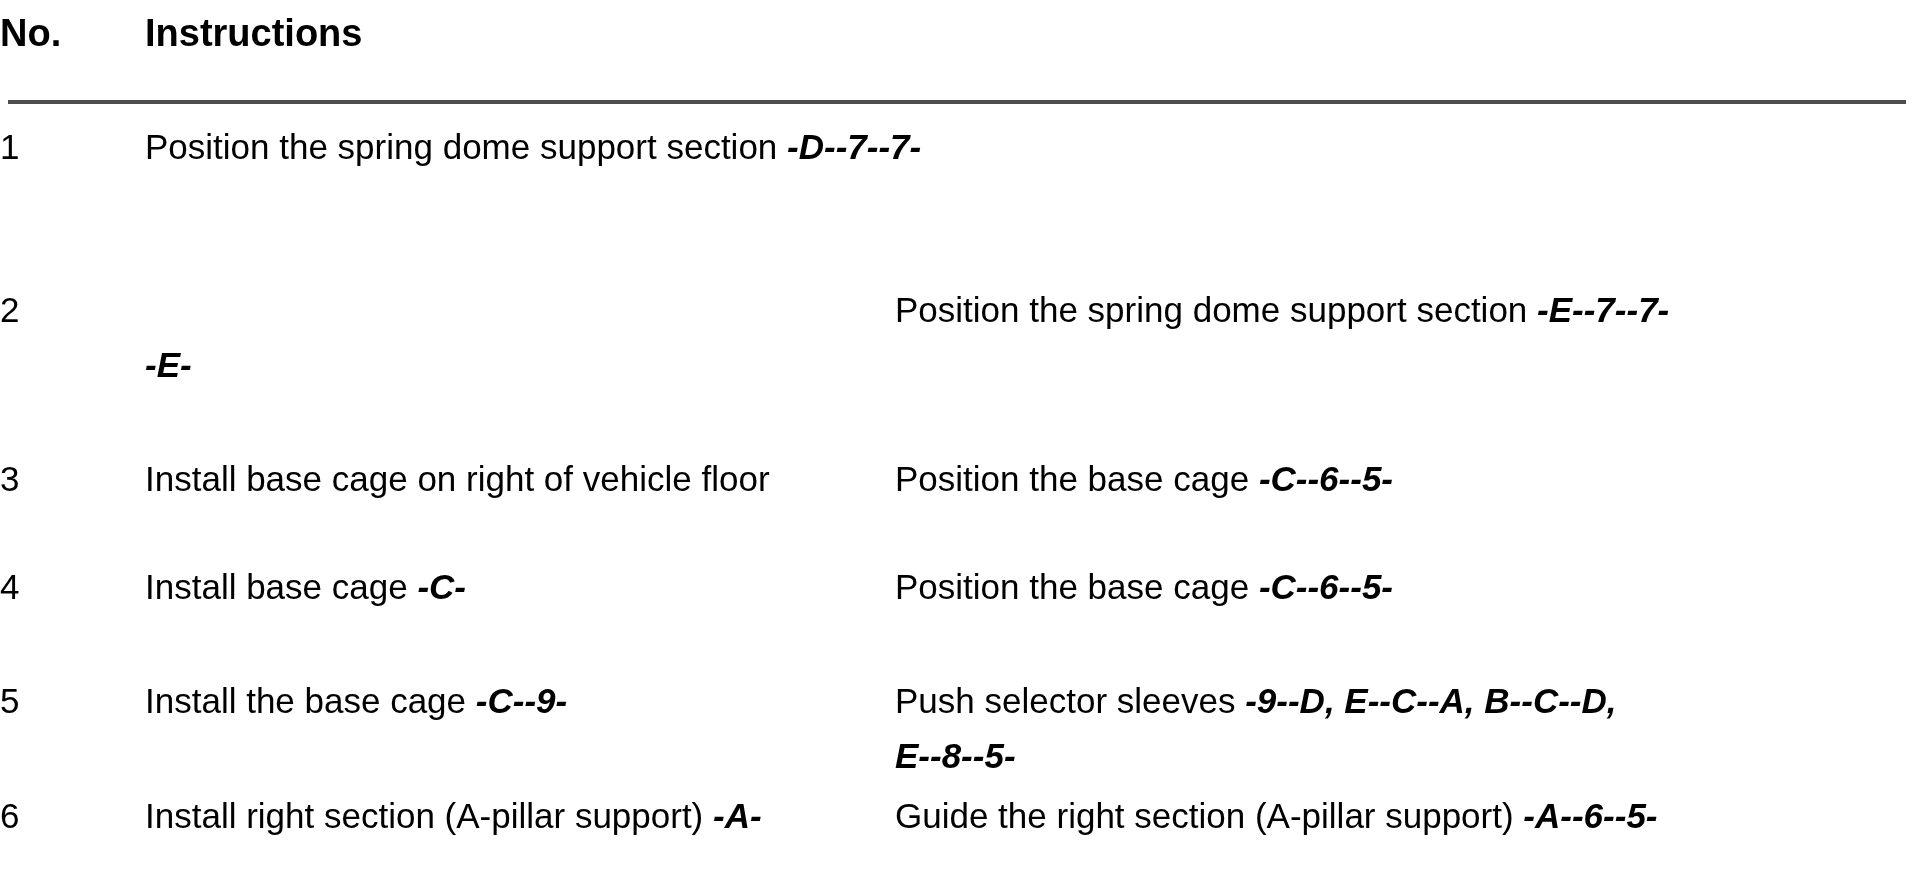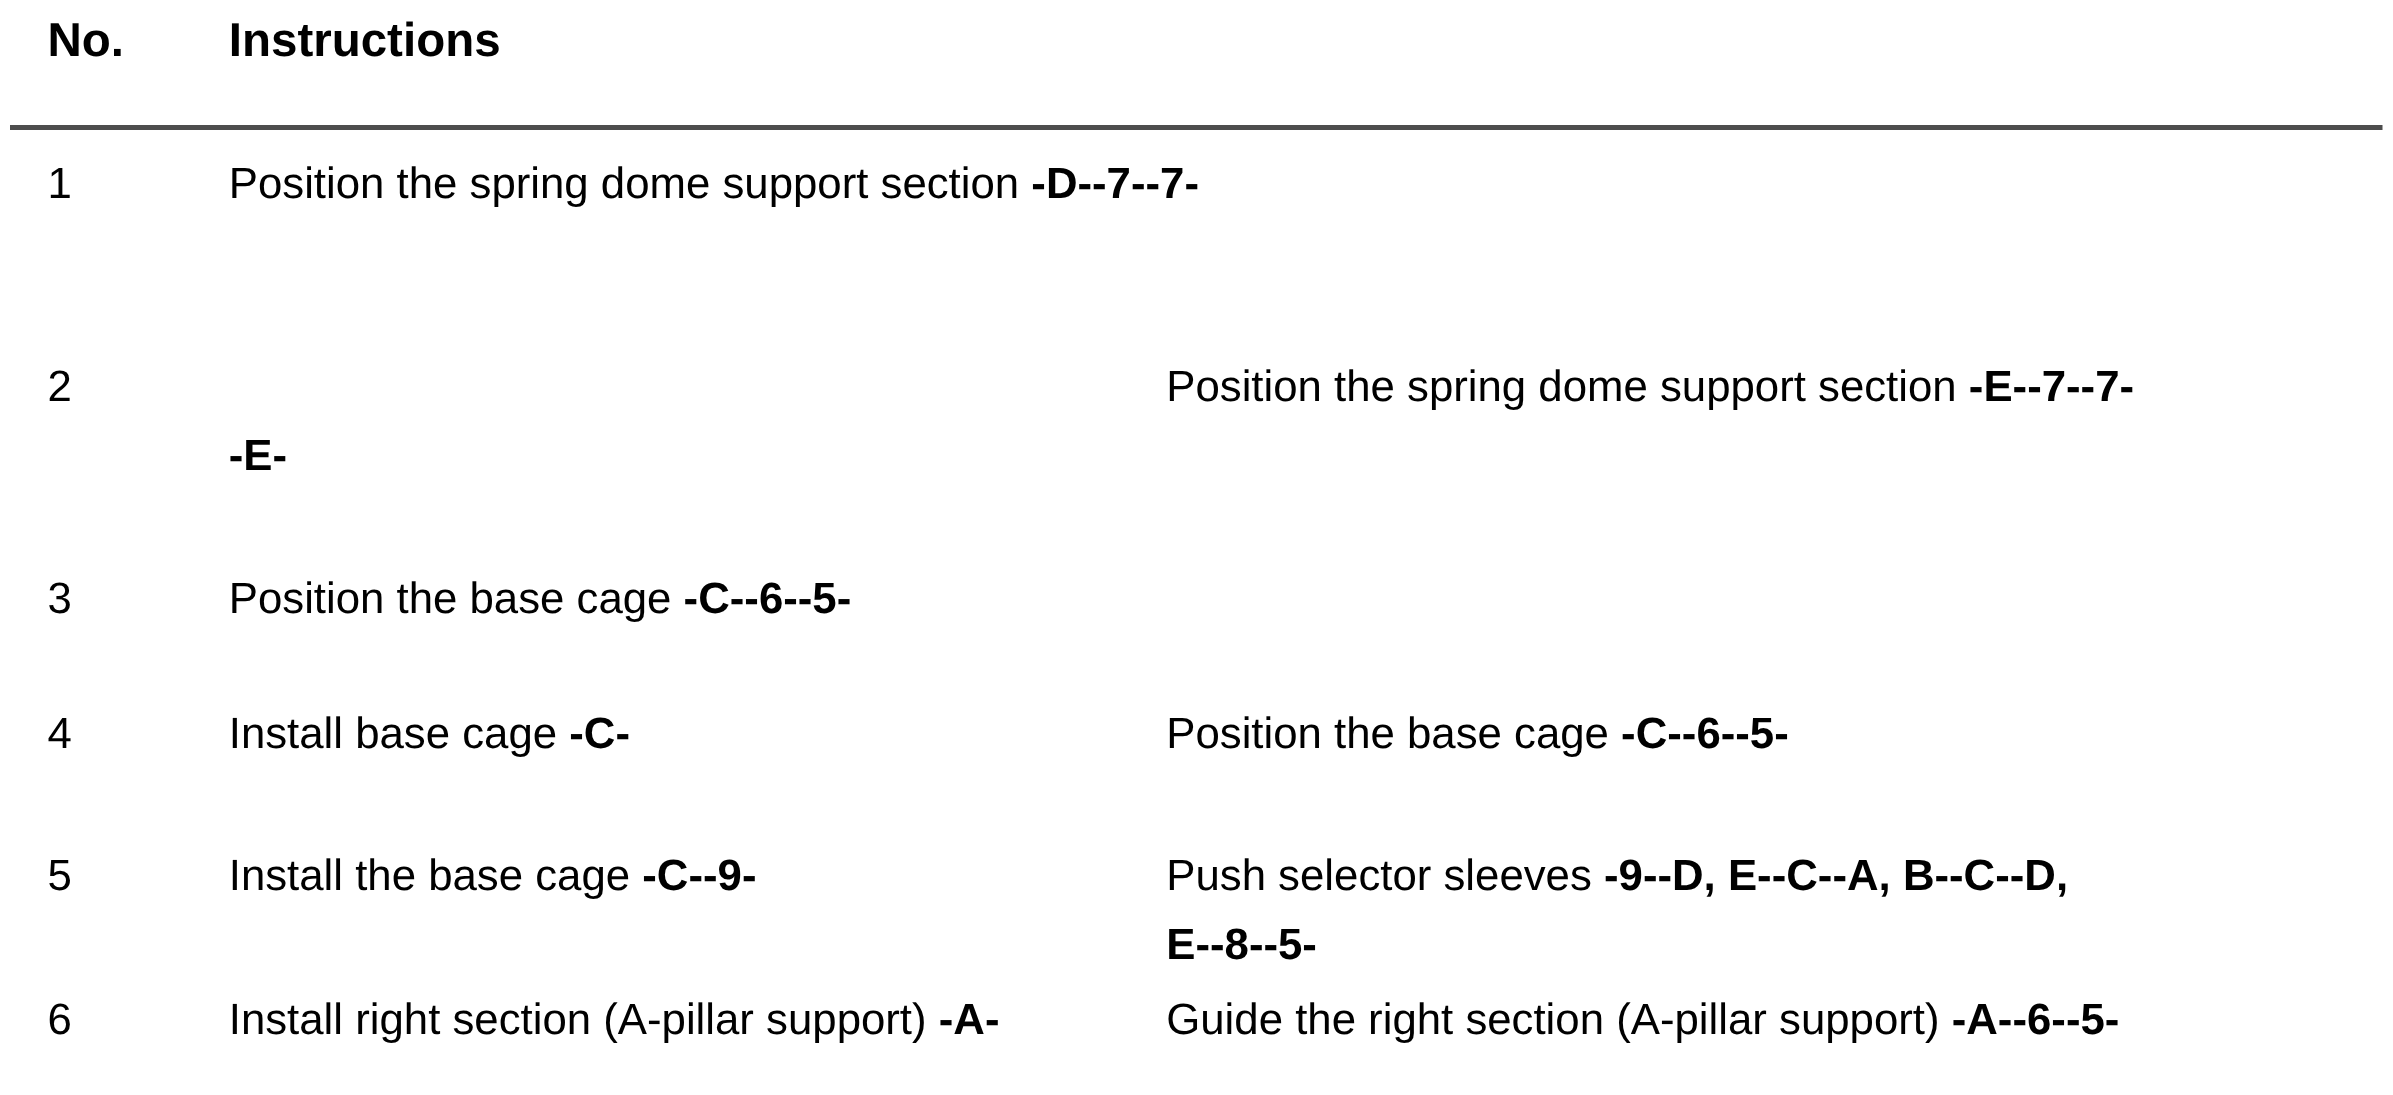--- a/index.html
+++ b/index.html
@@ -15,21 +15,20 @@
     color: #000000;
     font-family: "Liberation Sans", sans-serif;
     overflow: hidden;
   }
   .grid-row {
     position: absolute;
     left: 0;
     width: 1914px;
     display: grid;
     grid-template-columns: 145px 750px auto;
-    padding-left: 38px;
     box-sizing: border-box;
     align-items: start;
   }
   .header-row {
     top: 11px;
     font-size: 38px;
     font-weight: bold;
     line-height: 44px;
   }
   .rule {
@@ -42,20 +41,21 @@
   }
   .body-row {
     font-size: 35px;
     line-height: 55px;
   }
   .cell {
     white-space: nowrap;
   }
   .cell b {
     font-weight: bold;
+    font-style: italic;
   }
   .row-1 { top: 119px; }
   .row-2 { top: 282px; }
   .row-3 { top: 451px; }
   .row-4 { top: 559px; }
   .row-5 { top: 673px; }
   .row-6 { top: 788px; }
 </style>
 </head>
 <body>
@@ -75,20 +75,21 @@
   </div>
 
   <div class="grid-row body-row row-2">
     <div class="cell">2</div>
     <div class="cell"><br><b>-E-</b></div>
     <div class="cell"><span>Position the spring dome support section</span> <b>-E--7--7-</b></div>
   </div>
 
   <div class="grid-row body-row row-3">
     <div class="cell">3</div>
+    <div class="cell"><span>Install base cage on right of vehicle floor</span></div>
     <div class="cell"><span>Position the base cage</span> <b>-C--6--5-</b></div>
   </div>
 
   <div class="grid-row body-row row-4">
     <div class="cell">4</div>
     <div class="cell"><span>Install base cage</span> <b>-C-</b></div>
     <div class="cell"><span>Position the base cage</span> <b>-C--6--5-</b></div>
   </div>
 
   <div class="grid-row body-row row-5">

